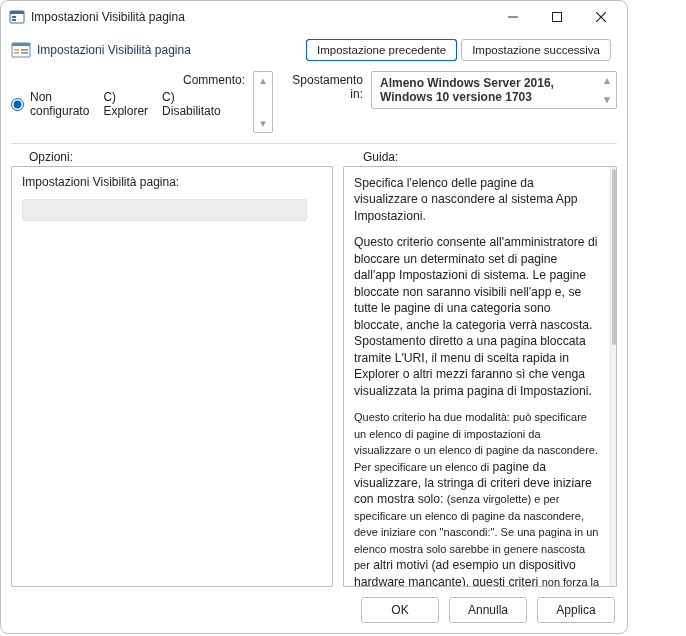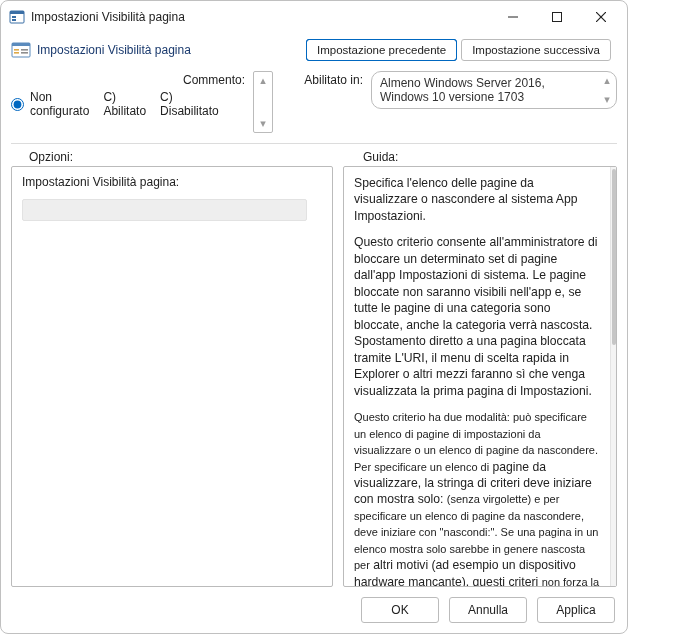--- a/index.html
+++ b/index.html
@@ -19,21 +19,21 @@
   .config-area { display: flex; padding: 0 10px; gap: 12px; }
   .radio-col { width: 140px; display: flex; flex-direction: row; gap: 14px; padding-top: 4px; font-size: 12px; color: #222; }
   .radio-item { display: flex; align-items: center; gap: 6px; }
   .radio-item input[type="radio"] { width: 13px; height: 13px; accent-color: #0067c0; }
   .fields-col { flex: 1; display: flex; flex-direction: row; gap: 8px; }
   .field-row { display: flex; align-items: flex-start; gap: 8px; }
   .field-row .lbl { width: 82px; text-align: right; font-size: 12px; color: #222; padding-top: 2px; }
   .field-row .textbox { flex: 1; height: 62px; border: 1px solid #bbb; border-radius: 2px; display: flex; align-items: stretch; background: #fff; }
   .field-row .textbox .inner { flex: 1; }
   .field-row .arrows { width: 18px; display: flex; flex-direction: column; justify-content: space-between; align-items: center; color: #9a9a9a; font-size: 11px; padding: 2px 0; }
-  .field-row .supportbox { flex: 1; height: 38px; border: 1px solid #bbb; border-radius: 10px; display: flex; align-items: stretch; background: #fff; }
+  .field-row .supportbox { flex: 1; height: 38px; border: 1px solid #bbb; border-radius: 2px; display: flex; align-items: stretch; background: #fff; font-weight: bold; }
   .supportbox .inner { flex: 1; font-size: 12px; padding: 4px 8px; color: #333; }
   .hr { height: 1px; background: #dcdcdc; margin: 10px 10px 6px 10px; }
   .panels-head { display: flex; padding: 0 28px; gap: 14px; }
   .panels-head .lbl { font-size: 12px; color: #222; }
   .panels-head .left { width: 320px; }
   .panels { display: flex; gap: 10px; padding: 2px 10px 0 10px; flex: 1; min-height: 0; }
   .panel-left { width: 322px; border: 1px solid #bbb; border-radius: 2px; padding: 8px 10px 10px 10px; display: flex; flex-direction: column; gap: 10px; }
   .panel-left .opt-label { font-size: 12px; color: #222; }
   .panel-left .opt-input { height: 22px; background: #eee; border: 1px solid #e2e2e2; border-radius: 2px; width: 95%; }
   .panel-right { flex: 1; border: 1px solid #bbb; border-radius: 2px; display: flex; }
@@ -96,39 +96,39 @@
     </div>
   </div>
 
   <div class="config-area">
     <div class="radio-col">
       <label class="radio-item">
         <input type="radio" name="state" checked="" style="">
         <span>Non configurato</span>
       </label>
       <label class="radio-item">
-        <span>C) Abilitato</span>
+        <span>C) Explorer</span>
       </label>
       <label class="radio-item">
         <span>C) Disabilitato</span>
       </label>
     </div>
     <div class="fields-col">
       <div class="field-row">
         <div class="lbl">Commento:</div>
         <div class="textbox">
           <div class="inner"></div>
           <div class="arrows">
             <span>▴</span>
             <span>▾</span>
           </div>
         </div>
       </div>
       <div class="field-row">
-        <div class="lbl">Abilitato in:</div>
+        <div class="lbl">Spostamento in:</div>
         <div class="supportbox">
           <div class="inner">Almeno Windows Server 2016, Windows 10 versione 1703</div>
           <div class="arrows">
             <span>▴</span>
             <span>▾</span>
           </div>
         </div>
       </div>
     </div>
   </div>

